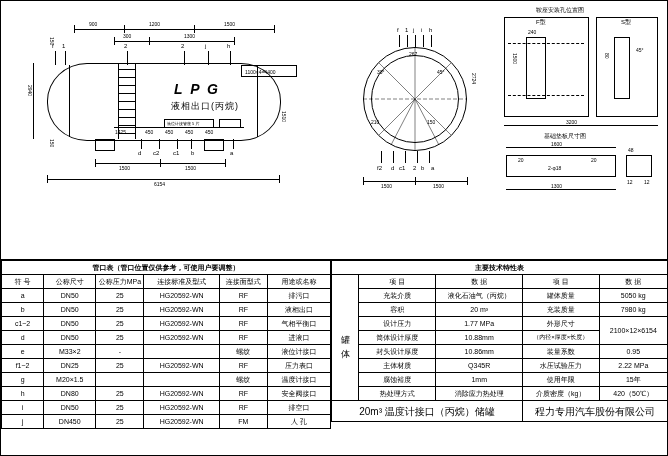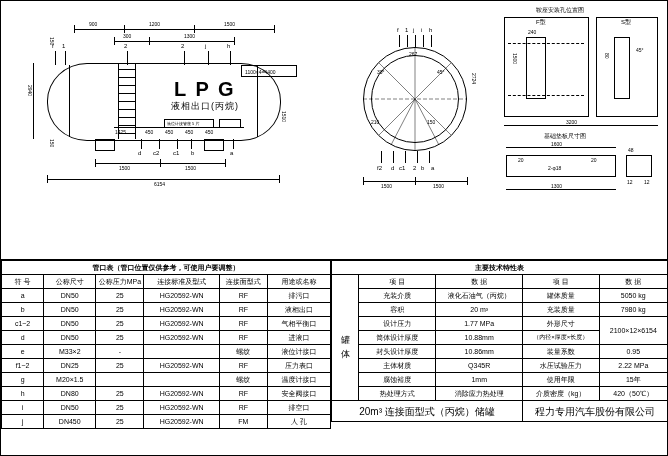--- a/index.html
+++ b/index.html
@@ -72,21 +72,21 @@
       <div class="hline" style="left:99px;top:62px;width:18px;"></div>
       <div class="hline" style="left:99px;top:70px;width:18px;"></div>
       <div class="hline" style="left:99px;top:78px;width:18px;"></div>
       <div class="hline" style="left:99px;top:86px;width:18px;"></div>
       <div class="hline" style="left:99px;top:94px;width:18px;"></div>
       <div class="hline" style="left:99px;top:102px;width:18px;"></div>
       <div class="hline" style="left:99px;top:110px;width:18px;"></div>
       <div class="hline" style="left:99px;top:118px;width:18px;"></div>
       <div class="hline" style="left:99px;top:126px;width:18px;"></div>
 
-      <span class="lbl7" style="left:155px;top:78px;font-size:20px;letter-spacing:2px;font-weight:bold;">L P G</span>
+      <span class="lbl7" style="left:155px;top:78px;font-size:14px;letter-spacing:2px;font-weight:bold;font-style:italic;">L P G</span>
       <span class="lbl6" style="left:152px;top:96px;letter-spacing:1px;font-size:9px;">液相出口(丙烷)</span>
 
       <div class="panel" style="left:145px;top:112px;width:50px;height:9px;border:1px solid #000;">
         <span class="lbl" style="left:2px;top:1px;font-size:4px;">液位计接管座 5 片</span>
       </div>
       <div class="panel" style="left:200px;top:112px;width:22px;height:9px;border:1px solid #000;"></div>
 
       <div class="panel" style="left:76px;top:132px;width:20px;height:12px;border:1px solid #000;"></div>
       <div class="panel" style="left:185px;top:132px;width:20px;height:12px;border:1px solid #000;"></div>
 
@@ -379,20 +379,20 @@
         <td>使用年限</td>
         <td>15年</td>
       </tr>
       <tr>
         <td>热处理方式</td>
         <td>消除应力热处理</td>
         <td>介质密度（kg）</td>
         <td>420（50℃）</td>
       </tr>
       <tr>
-        <td colspan="3" class="bottom-title" style="height:20px;">20m³ 连接面型式（丙烷）储罐</td>
+        <td colspan="3" class="bottom-title" style="height:20px;">20m³ 温度计接口（丙烷）储罐</td>
         <td colspan="2" class="bottom-title" style="height:20px;">程力专用汽车股份有限公司</td>
       </tr>
     </tbody>
       </table>
   </div>
 
 </div>
 
 </body></html>

